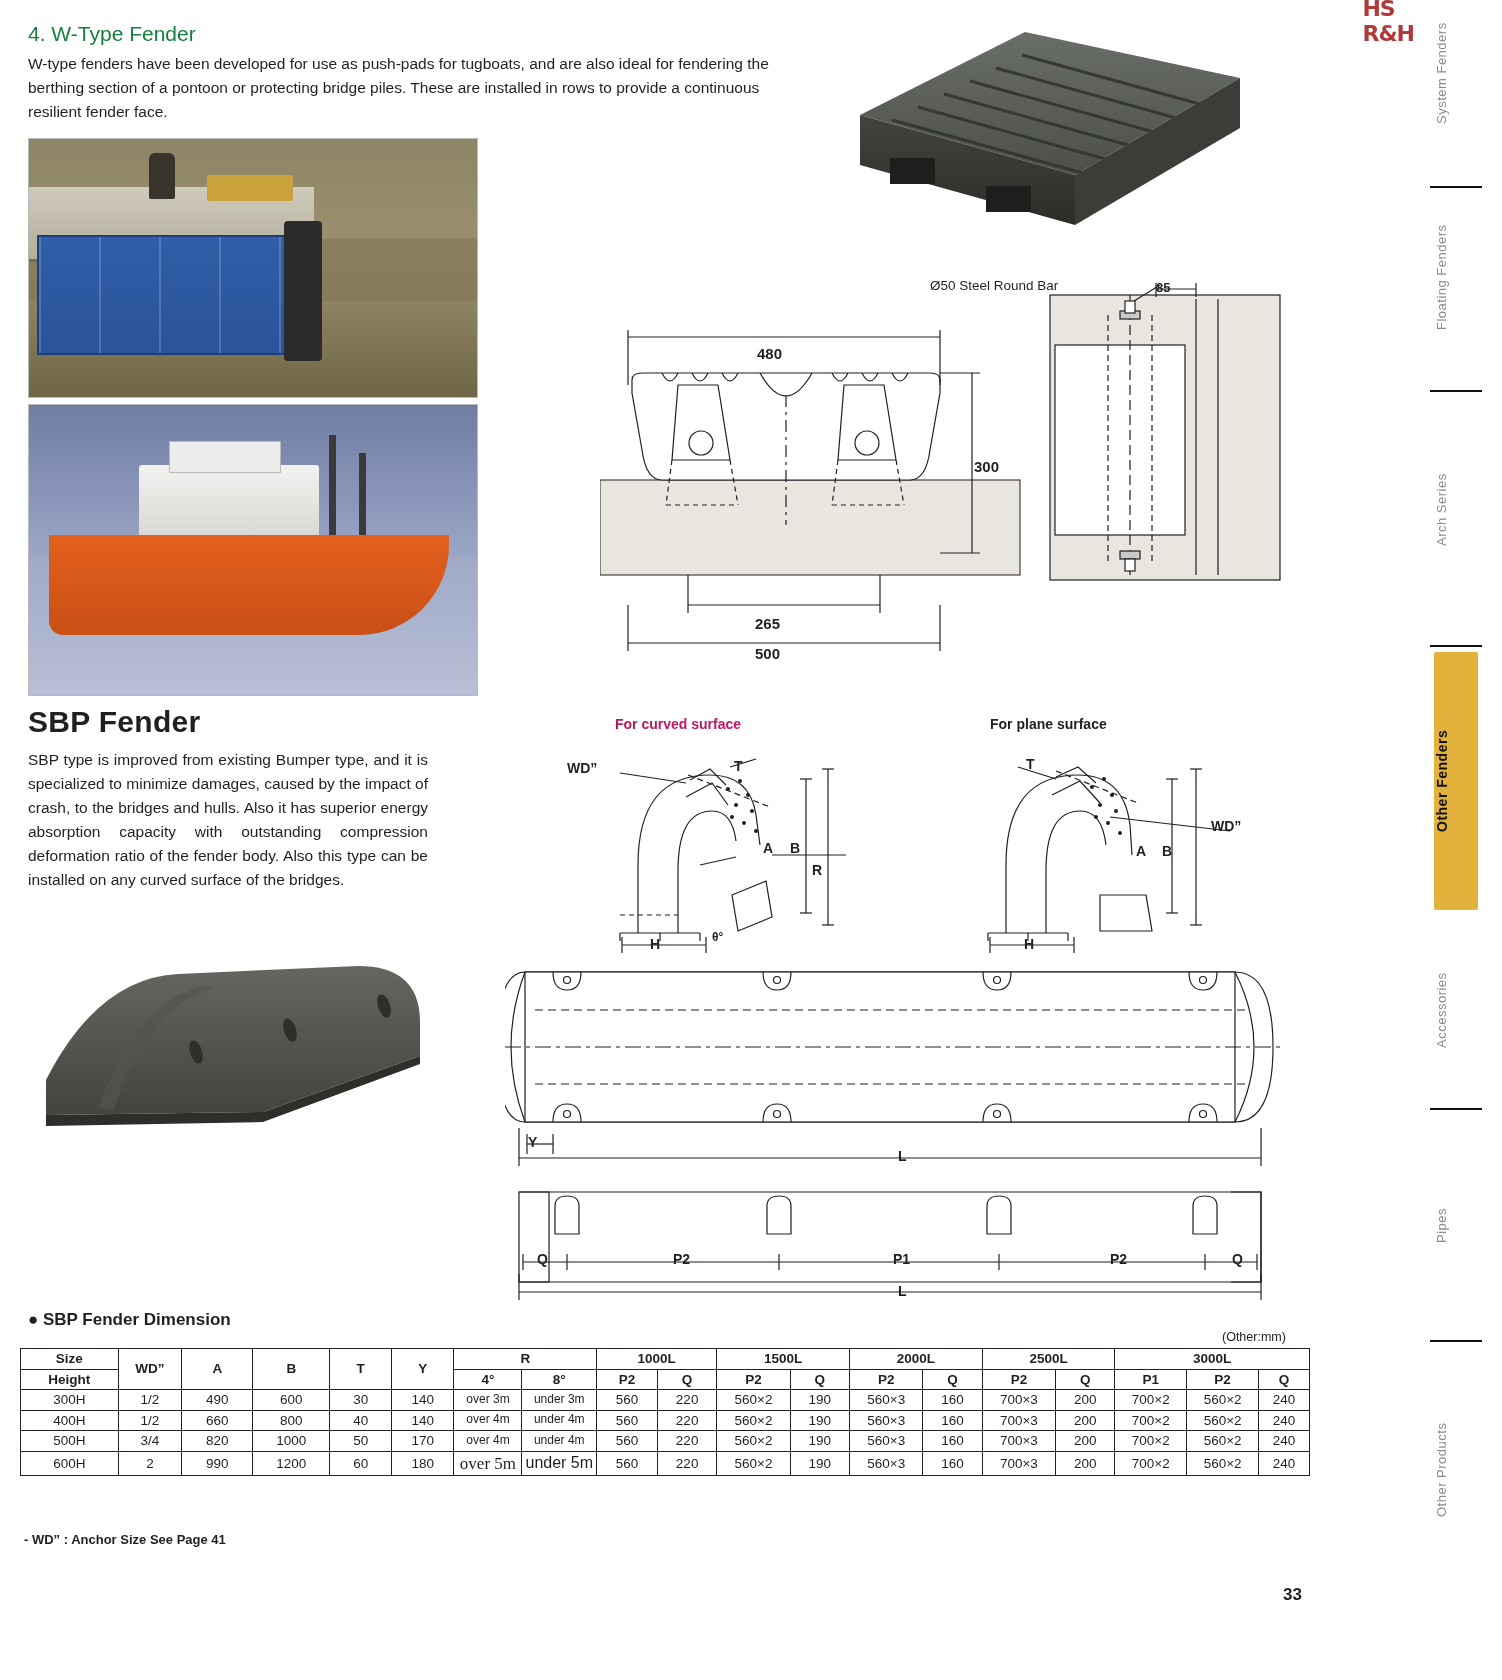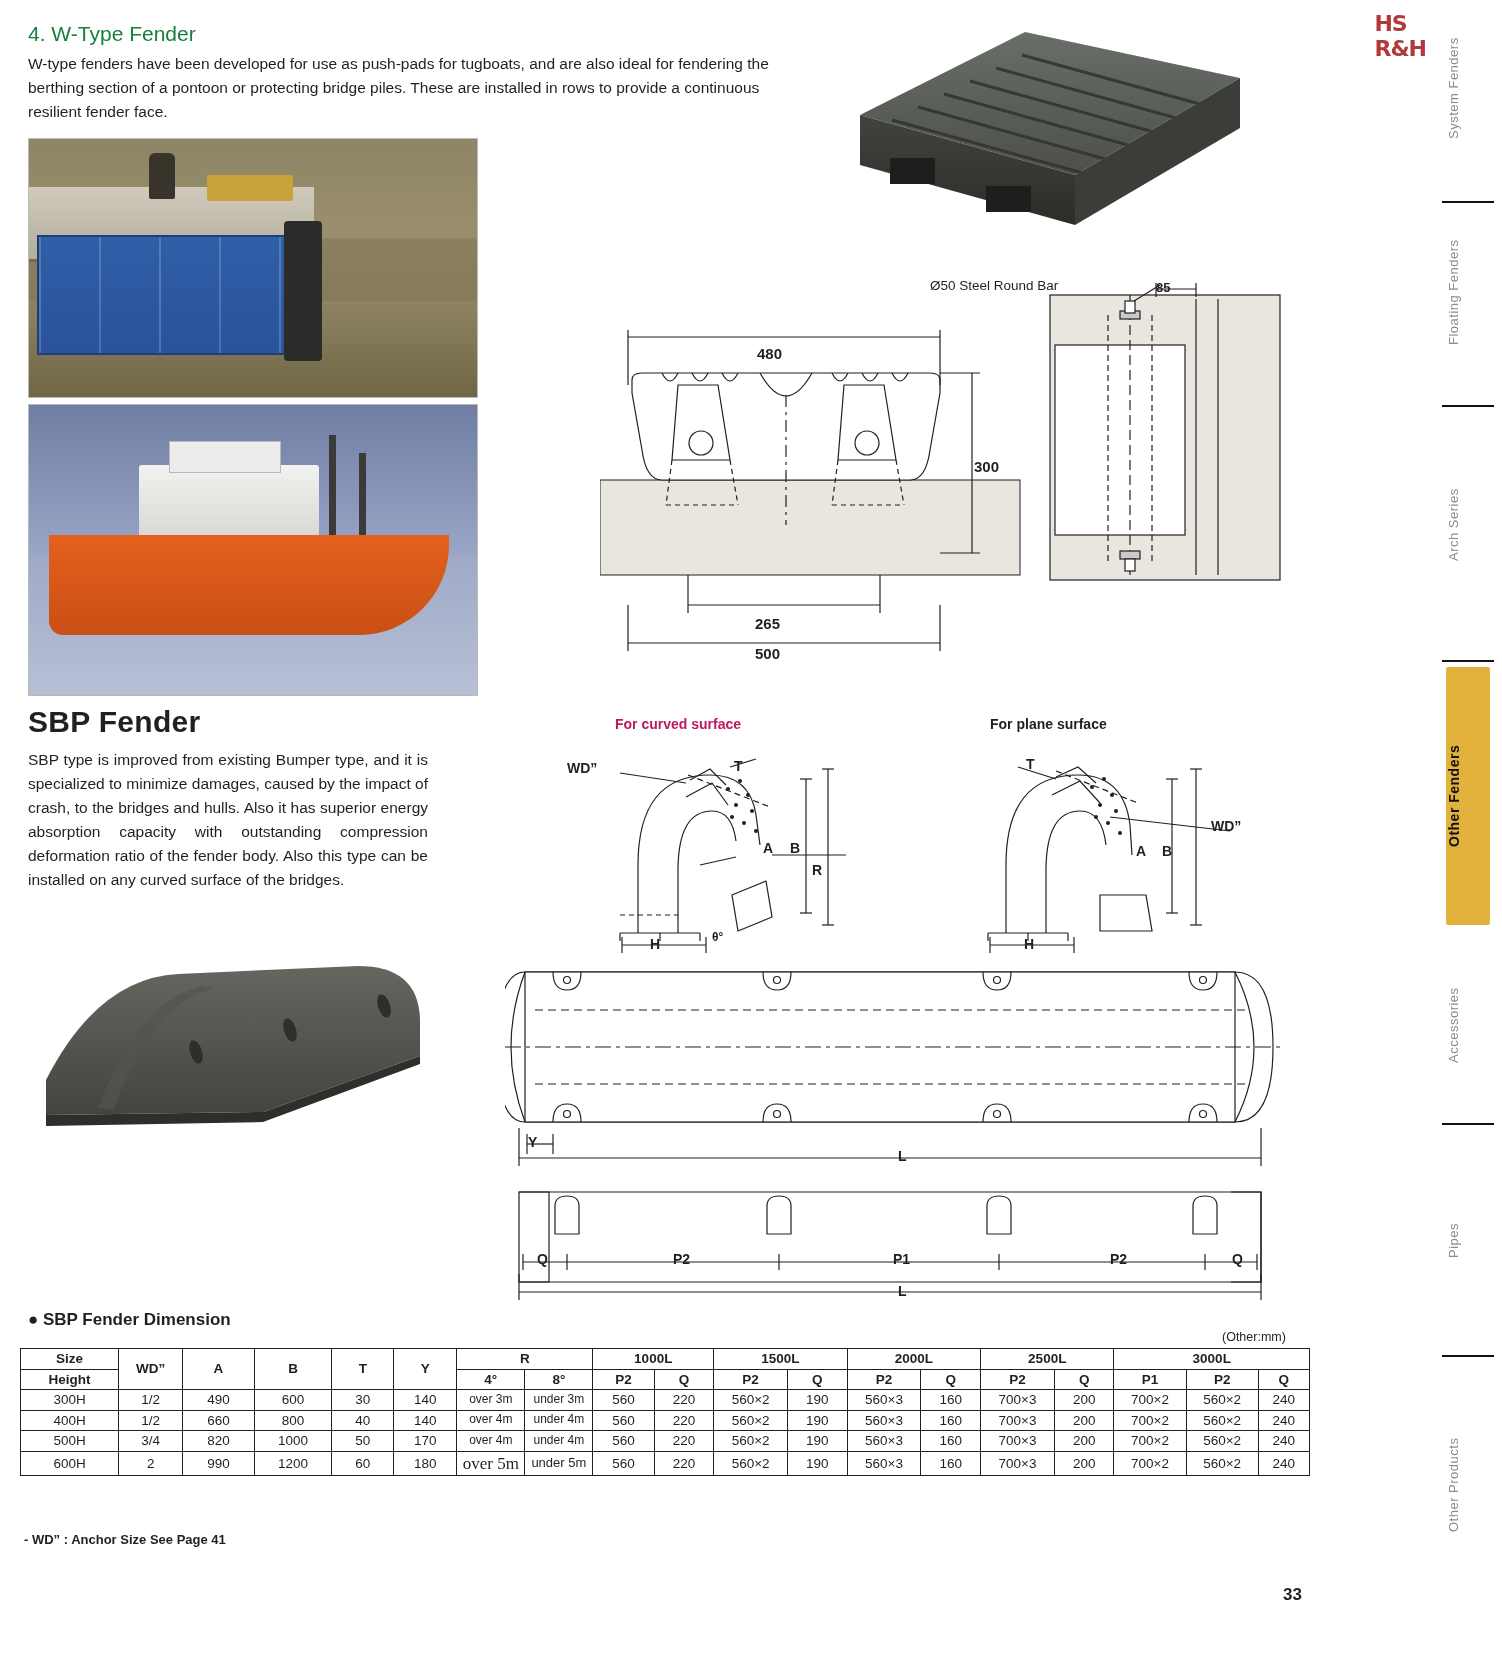--- a/index.html
+++ b/index.html
@@ -13,24 +13,23 @@
     position: relative;
     font-family: "Liberation Sans", sans-serif;
     color: #1a1a1a;
     overflow: hidden;
   }
 
   
   .side-rail {
     position: absolute;
     top: 0;
-    right: 4px;
+    right: 16px;
     width: 62px;
     height: 1261px;
-    margin-top: 15px;
   }
   .rail-tab {
     position: absolute;
     right: 8px;
     width: 44px;
     text-align: center;
     font-size: 13px;
     letter-spacing: 0.5px;
     color: #8b8b8b;
     writing-mode: vertical-rl;
@@ -660,21 +659,21 @@
         <td>240</td>
       </tr>
       <tr>
         <td>600H</td>
         <td>2</td>
         <td>990</td>
         <td>1200</td>
         <td>60</td>
         <td>180</td>
         <td style="font-size: 17px; font-family: Liberation Serif, serif;">over 5m</td>
-        <td style="font-size: 13px;">under 5m</td>
+        <td style="font-size: 16px;">under 5m</td>
         <td class="dashed-right">560</td>
         <td>220</td>
         <td class="dashed-right">560×2</td>
         <td>190</td>
         <td class="dashed-right">560×3</td>
         <td>160</td>
         <td class="dashed-right">700×3</td>
         <td>200</td>
         <td class="dashed-right">700×2</td>
         <td class="dashed-right">560×2</td>

